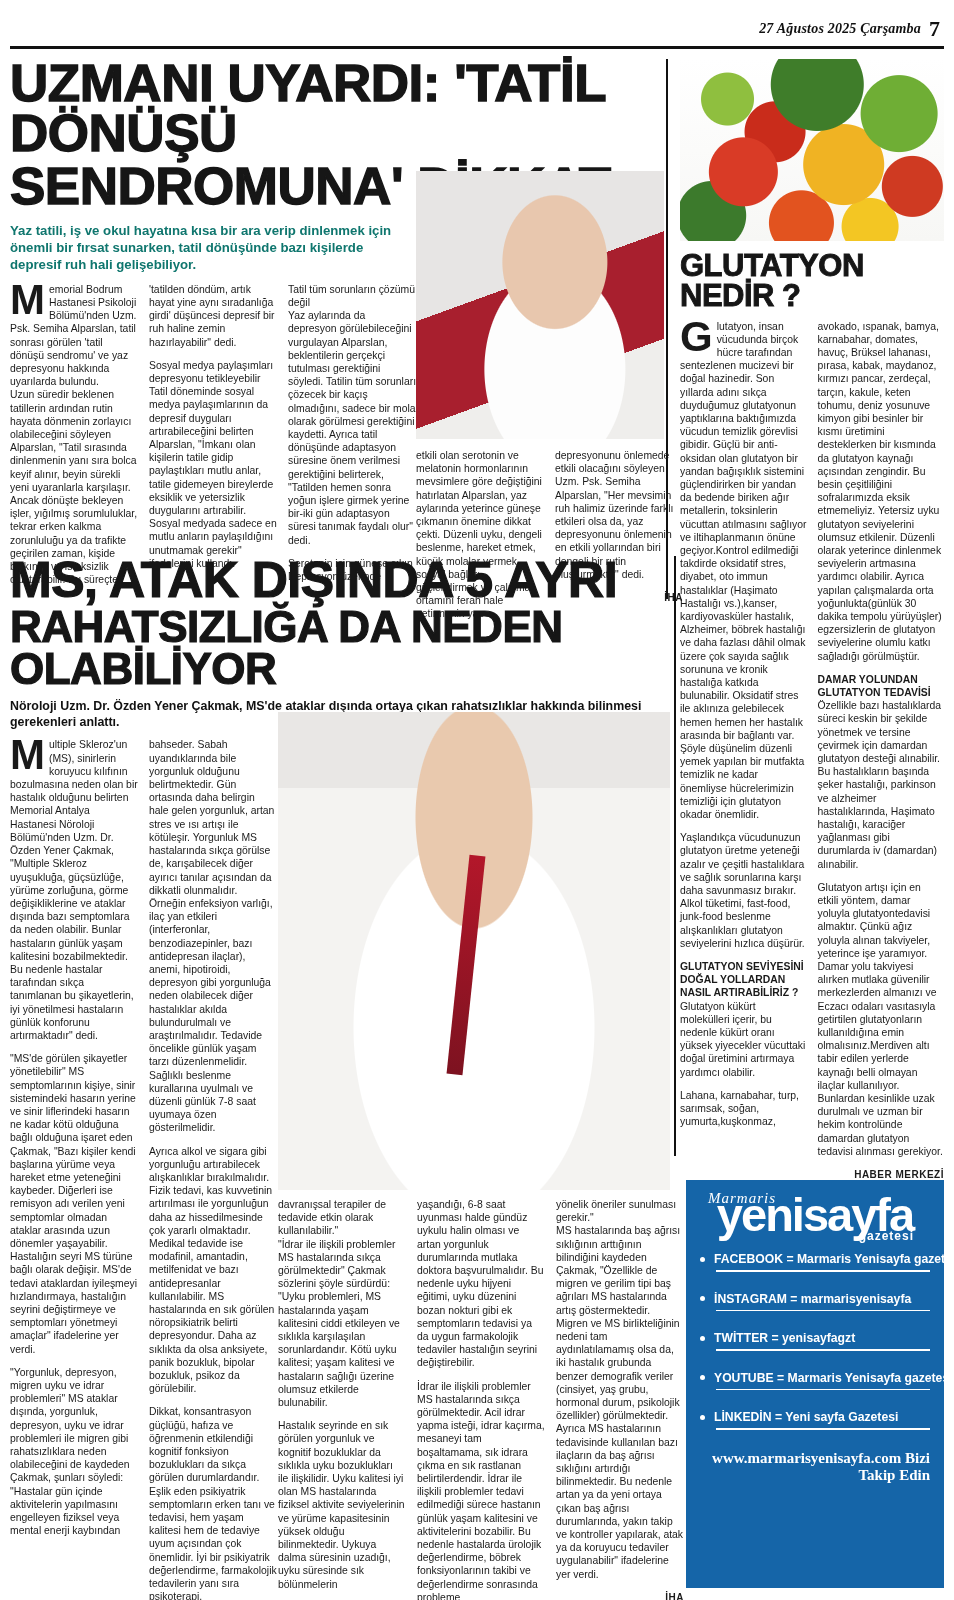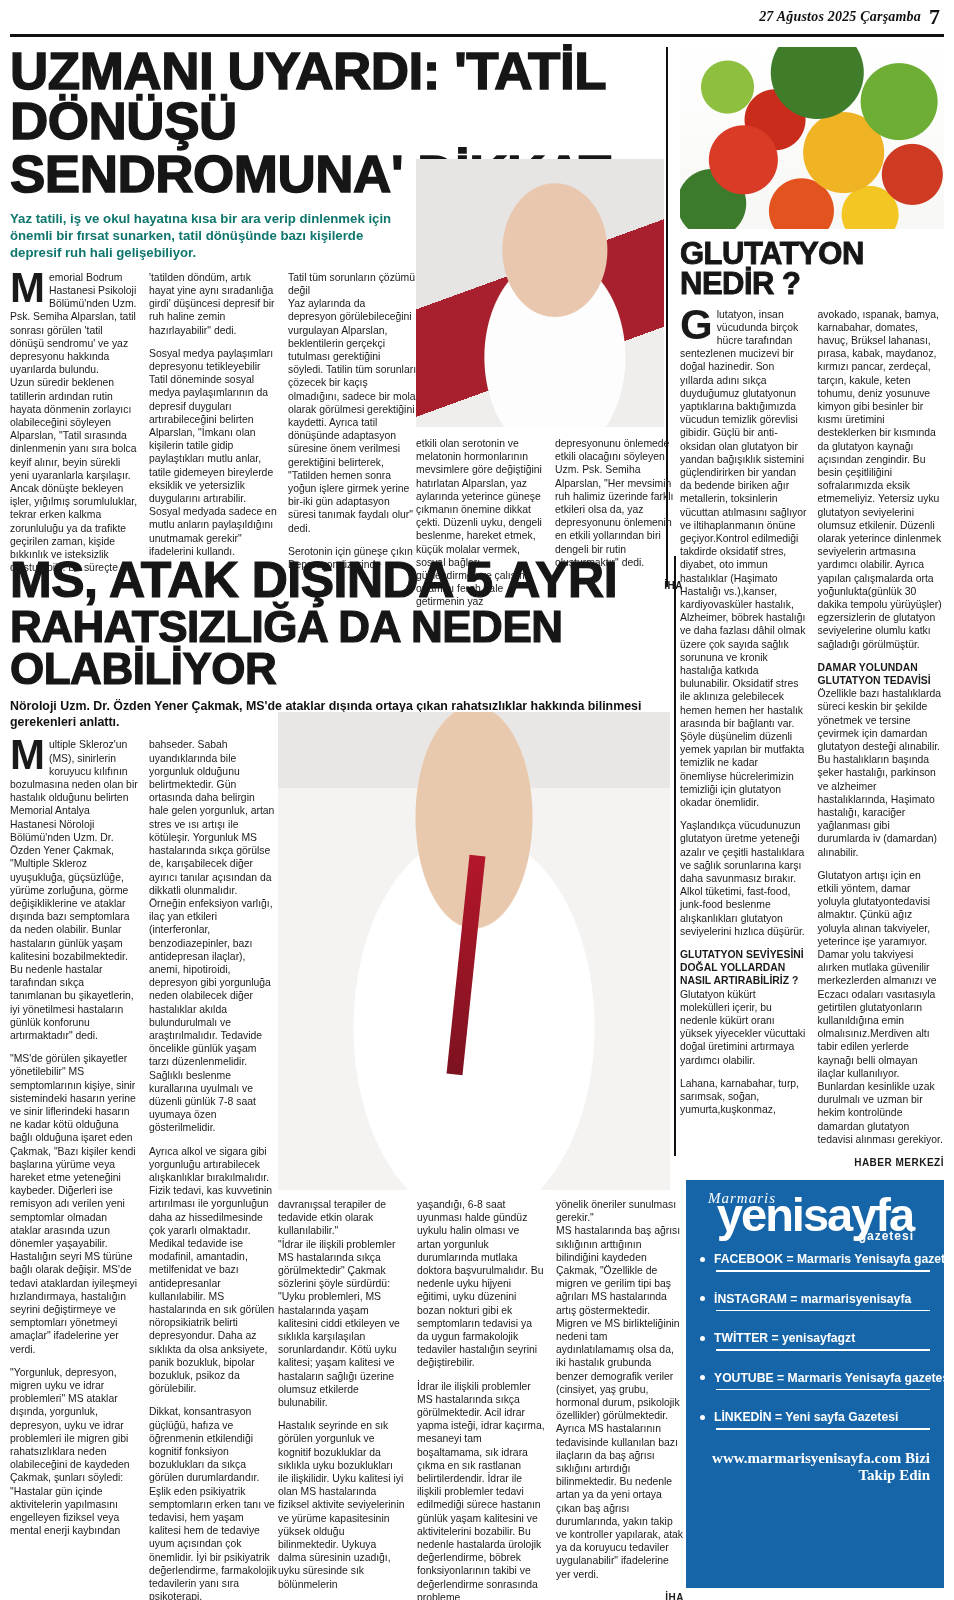--- a/index.html
+++ b/index.html
@@ -2,21 +2,21 @@
 <html><head>
 <meta charset="utf-8">
 <style>
   * { box-sizing: border-box; }
   html, body { margin:0; padding:0; background:#fff; }
   body {
     width:954px; height:1600px;
     font-family:"Liberation Sans", sans-serif;
     color:#111; overflow:hidden; position:relative;
   }
-  .page { width:954px; height:1480px; position:relative; padding:0 10px; }
+  .page { width:954px; height:1480px; position:relative; padding:12px 10px; }
 
   
   .masthead {
     height:34px; display:flex; align-items:center; justify-content:flex-end;
     gap:8px; padding-right:4px;
   }
   .masthead .date {
     font-family:"Liberation Serif", serif; font-style:italic; font-weight:bold;
     font-size:14px; letter-spacing:.2px; color:#111;
   }

